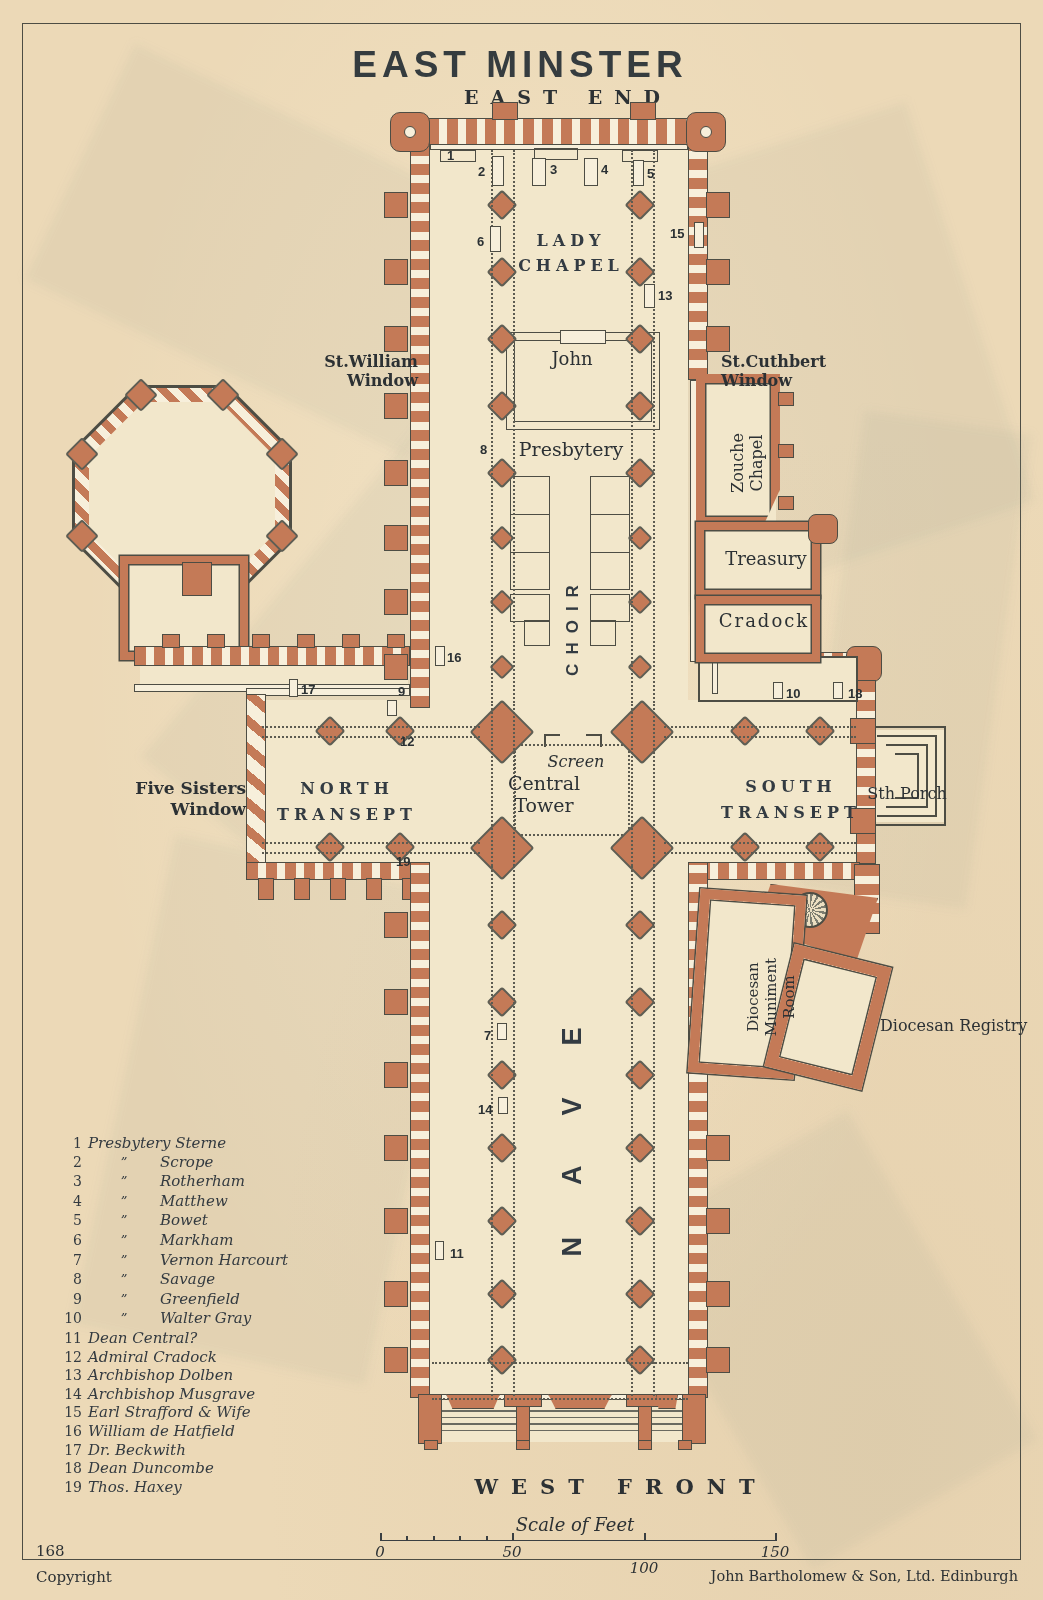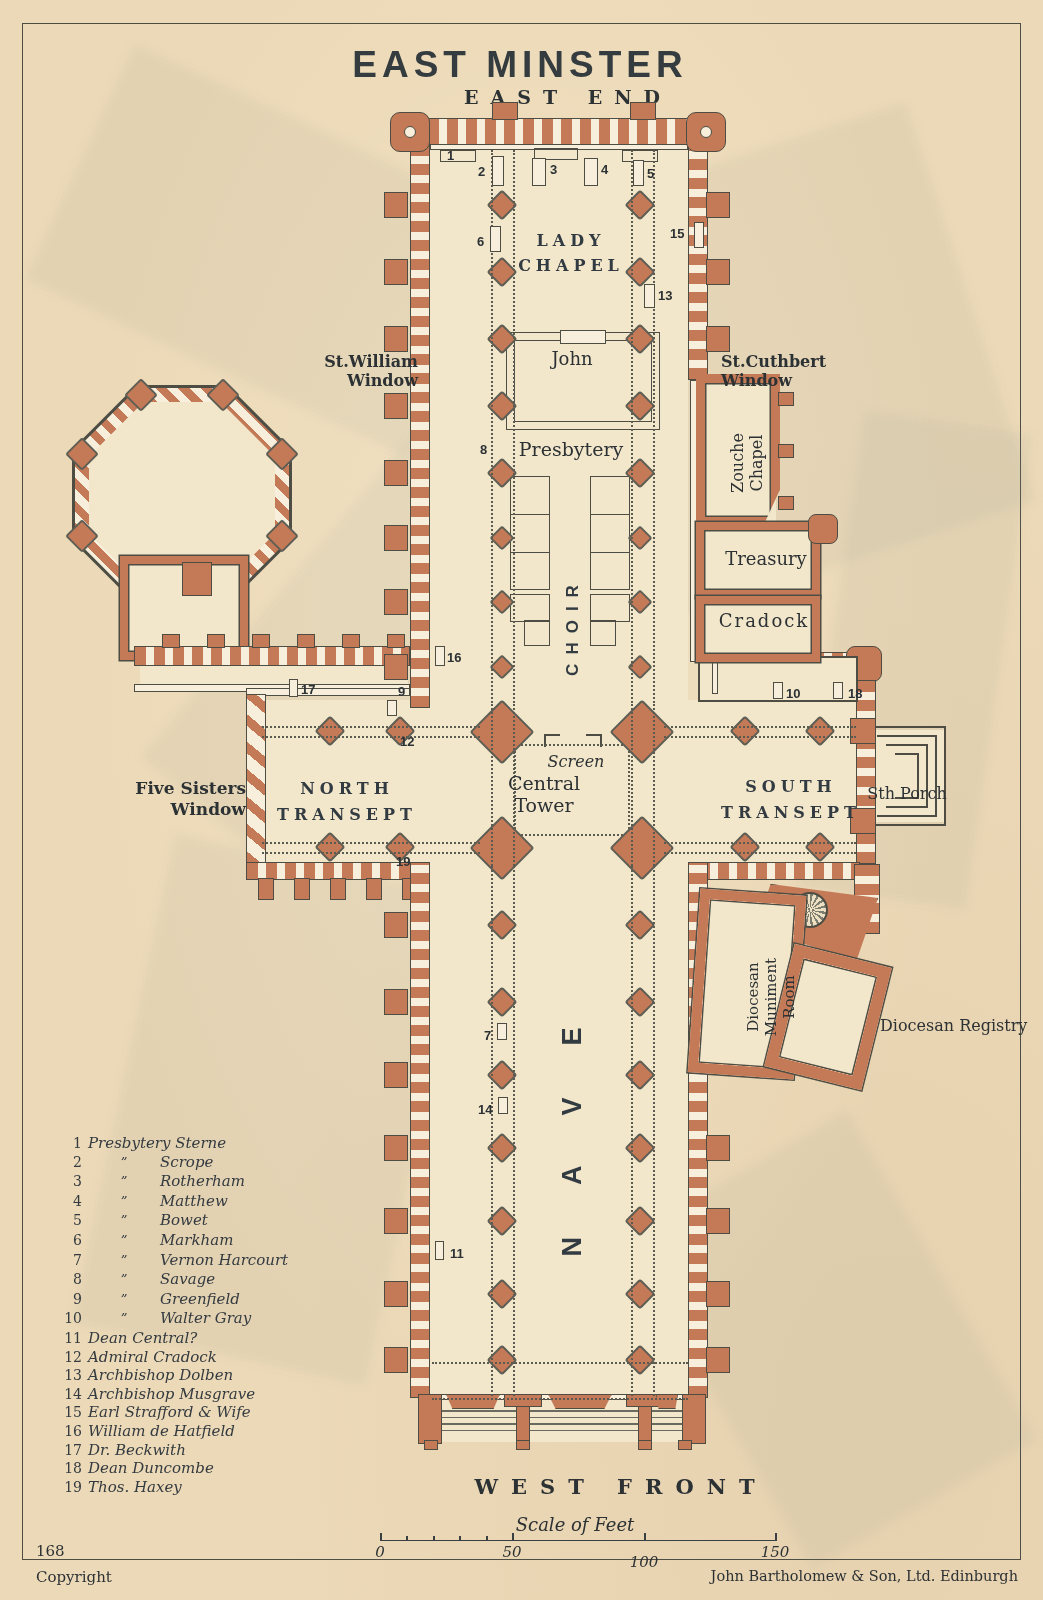--- a/index.html
+++ b/index.html
@@ -363,21 +363,21 @@
   </div>
 
   <div class="lbl ctr" style="left:578px;top:1474px;font-size:21px;font-weight:bold;letter-spacing:13px;margin-left:43px;">WEST FRONT</div>
   <div class="lbl ctr it" style="left:575px;top:1514px;font-size:18px;">Scale of Feet</div>
   <div class="abs" id="scalebar" style="left:380px;top:1540px;width:396px;height:26px;border-top:1.5px solid #3a3f42;">
       <div class="tick" style="left: 0px; top: -8px; height: 8px;"></div>
       <div class="ticklbl" style="left: 0px; top: 2px;">0</div>
       <div class="tick" style="left: 132px; top: -8px; height: 8px;"></div>
       <div class="ticklbl" style="left: 132px; top: 2px;">50</div>
       <div class="tick" style="left: 264px; top: -8px; height: 8px;"></div>
-      <div class="ticklbl" style="left: 264px; top: 12px;">100</div>
+      <div class="ticklbl" style="left: 264px; top: 18px;">100</div>
       <div class="tick" style="left: 395px; top: -8px; height: 8px;"></div>
       <div class="ticklbl" style="left: 395px; top: 2px;">150</div>
       <div class="tick" style="left: 26px; top: -5px; height: 5px;"></div>
       <div class="tick" style="left: 53px; top: -5px; height: 5px;"></div>
       <div class="tick" style="left: 79px; top: -5px; height: 5px;"></div>
       <div class="tick" style="left: 106px; top: -5px; height: 5px;"></div>
     </div>
 
   <div class="lbl" style="left:36px;top:1542px;font-size:15px;">168</div>
   <div class="lbl" style="left:36px;top:1568px;font-size:15px;">Copyright</div>

